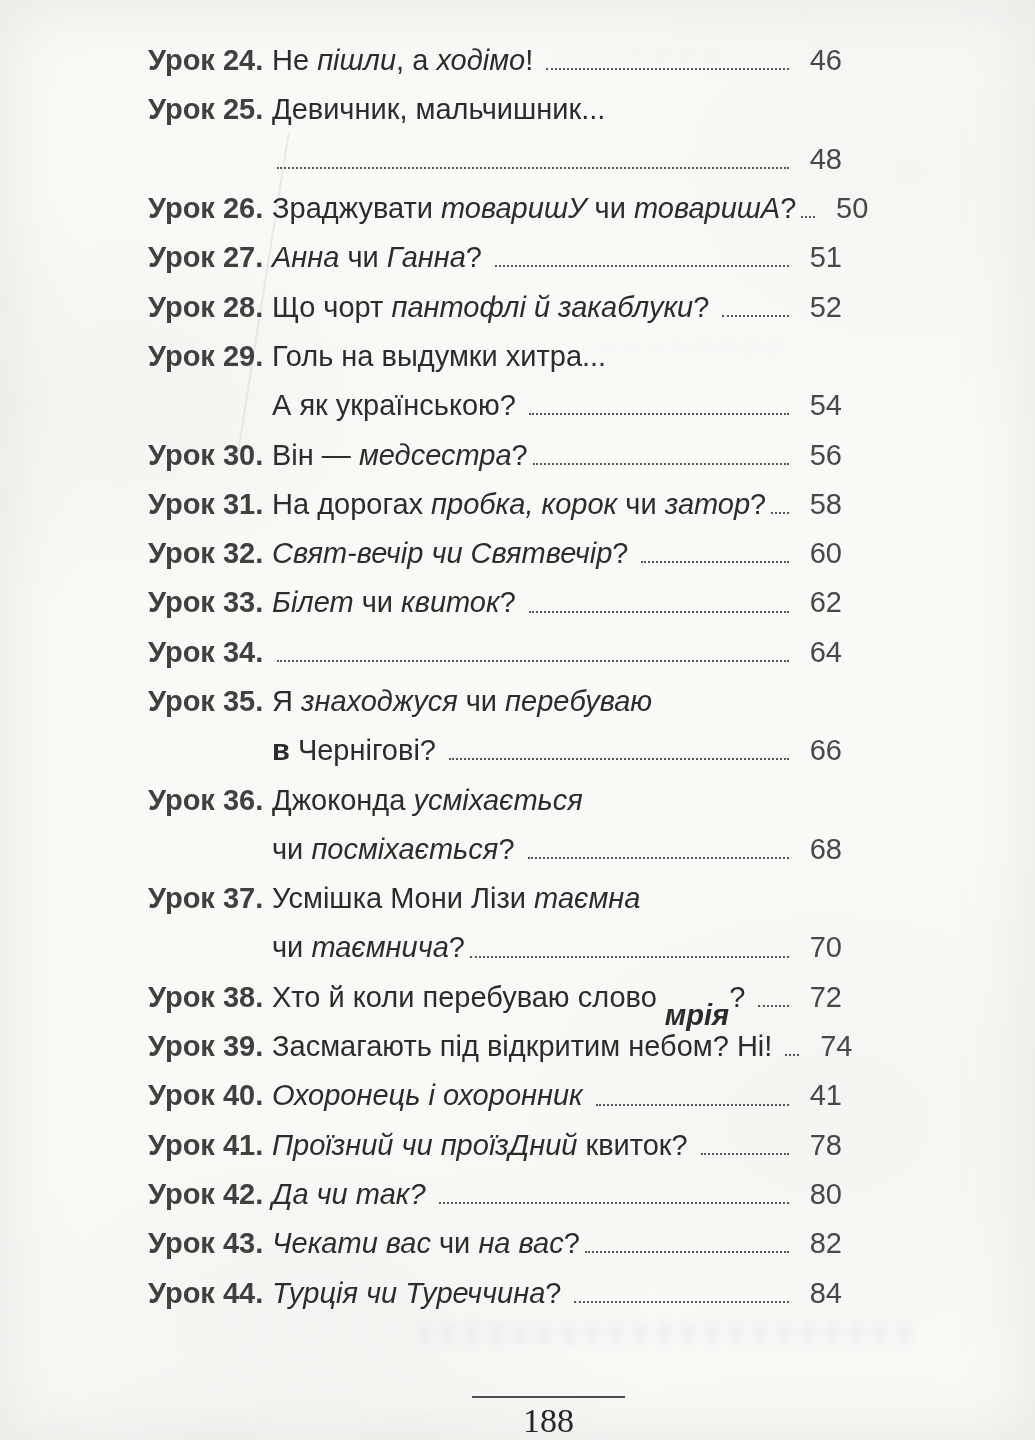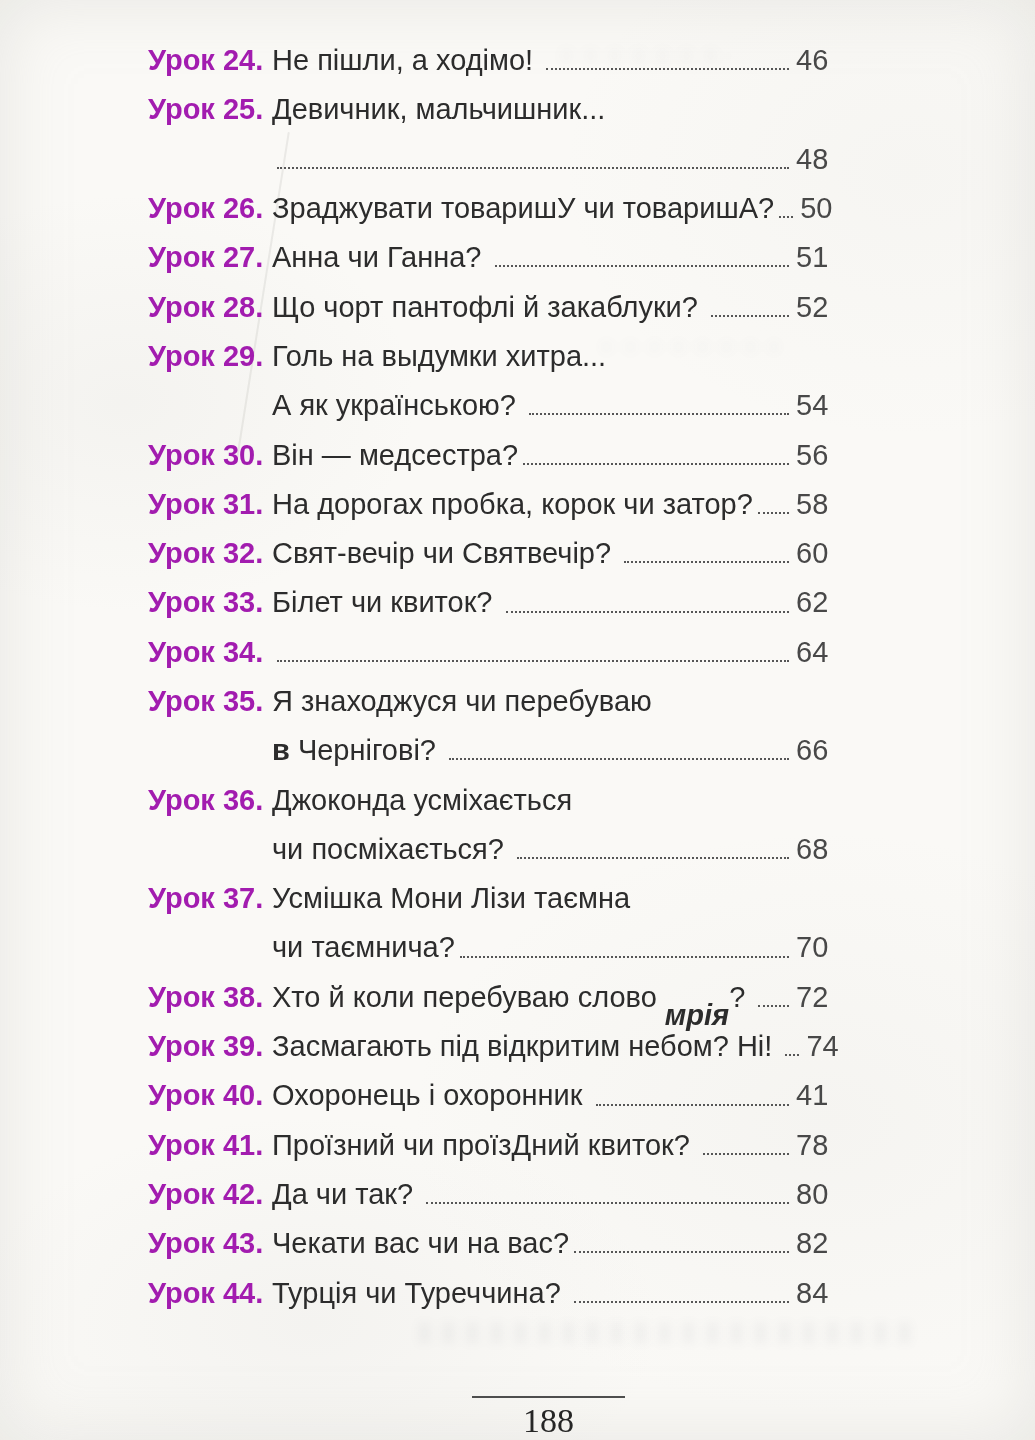--- a/index.html
+++ b/index.html
@@ -42,39 +42,40 @@
     font-size:29px;
   }
   .toc-line{
     height:49.3px;
     display:flex;
     align-items:center;
   }
   .lesson-label{
     flex:0 0 124px;
     font-weight:bold;
-    color:#a21caf;
+    color:#404040;
     white-space:pre;
   }
   .indent-spacer{flex:0 0 124px;}
   .title-text{white-space:pre;color:#2c2c2c;}
   .seg-r{font-style:normal;font-weight:normal;}
-  .seg-i{}
+  .seg-i{font-style:italic;}
   .seg-b{font-weight:bold;}
   .seg-bi{font-weight:bold;font-style:italic;margin-top:36px;}
   .dot-leader{
     flex:1;
     border-bottom:2.5px dotted #565656;
     align-self:flex-end;
     margin:0 7px 15px 5px;
     min-width:14px;
     height:0;
   }
   .page-ref{
     flex:0 0 46px;
+    text-align:right;
     color:#484848;
     font-weight:normal;
   }
   .footer-rule{
     position:absolute;left:472px;top:1396px;width:153px;
     border-top:2px solid #4e4e4e;height:0;
   }
   .footer-pagenum{
     position:absolute;left:452px;top:1402px;width:193px;
     text-align:center;

